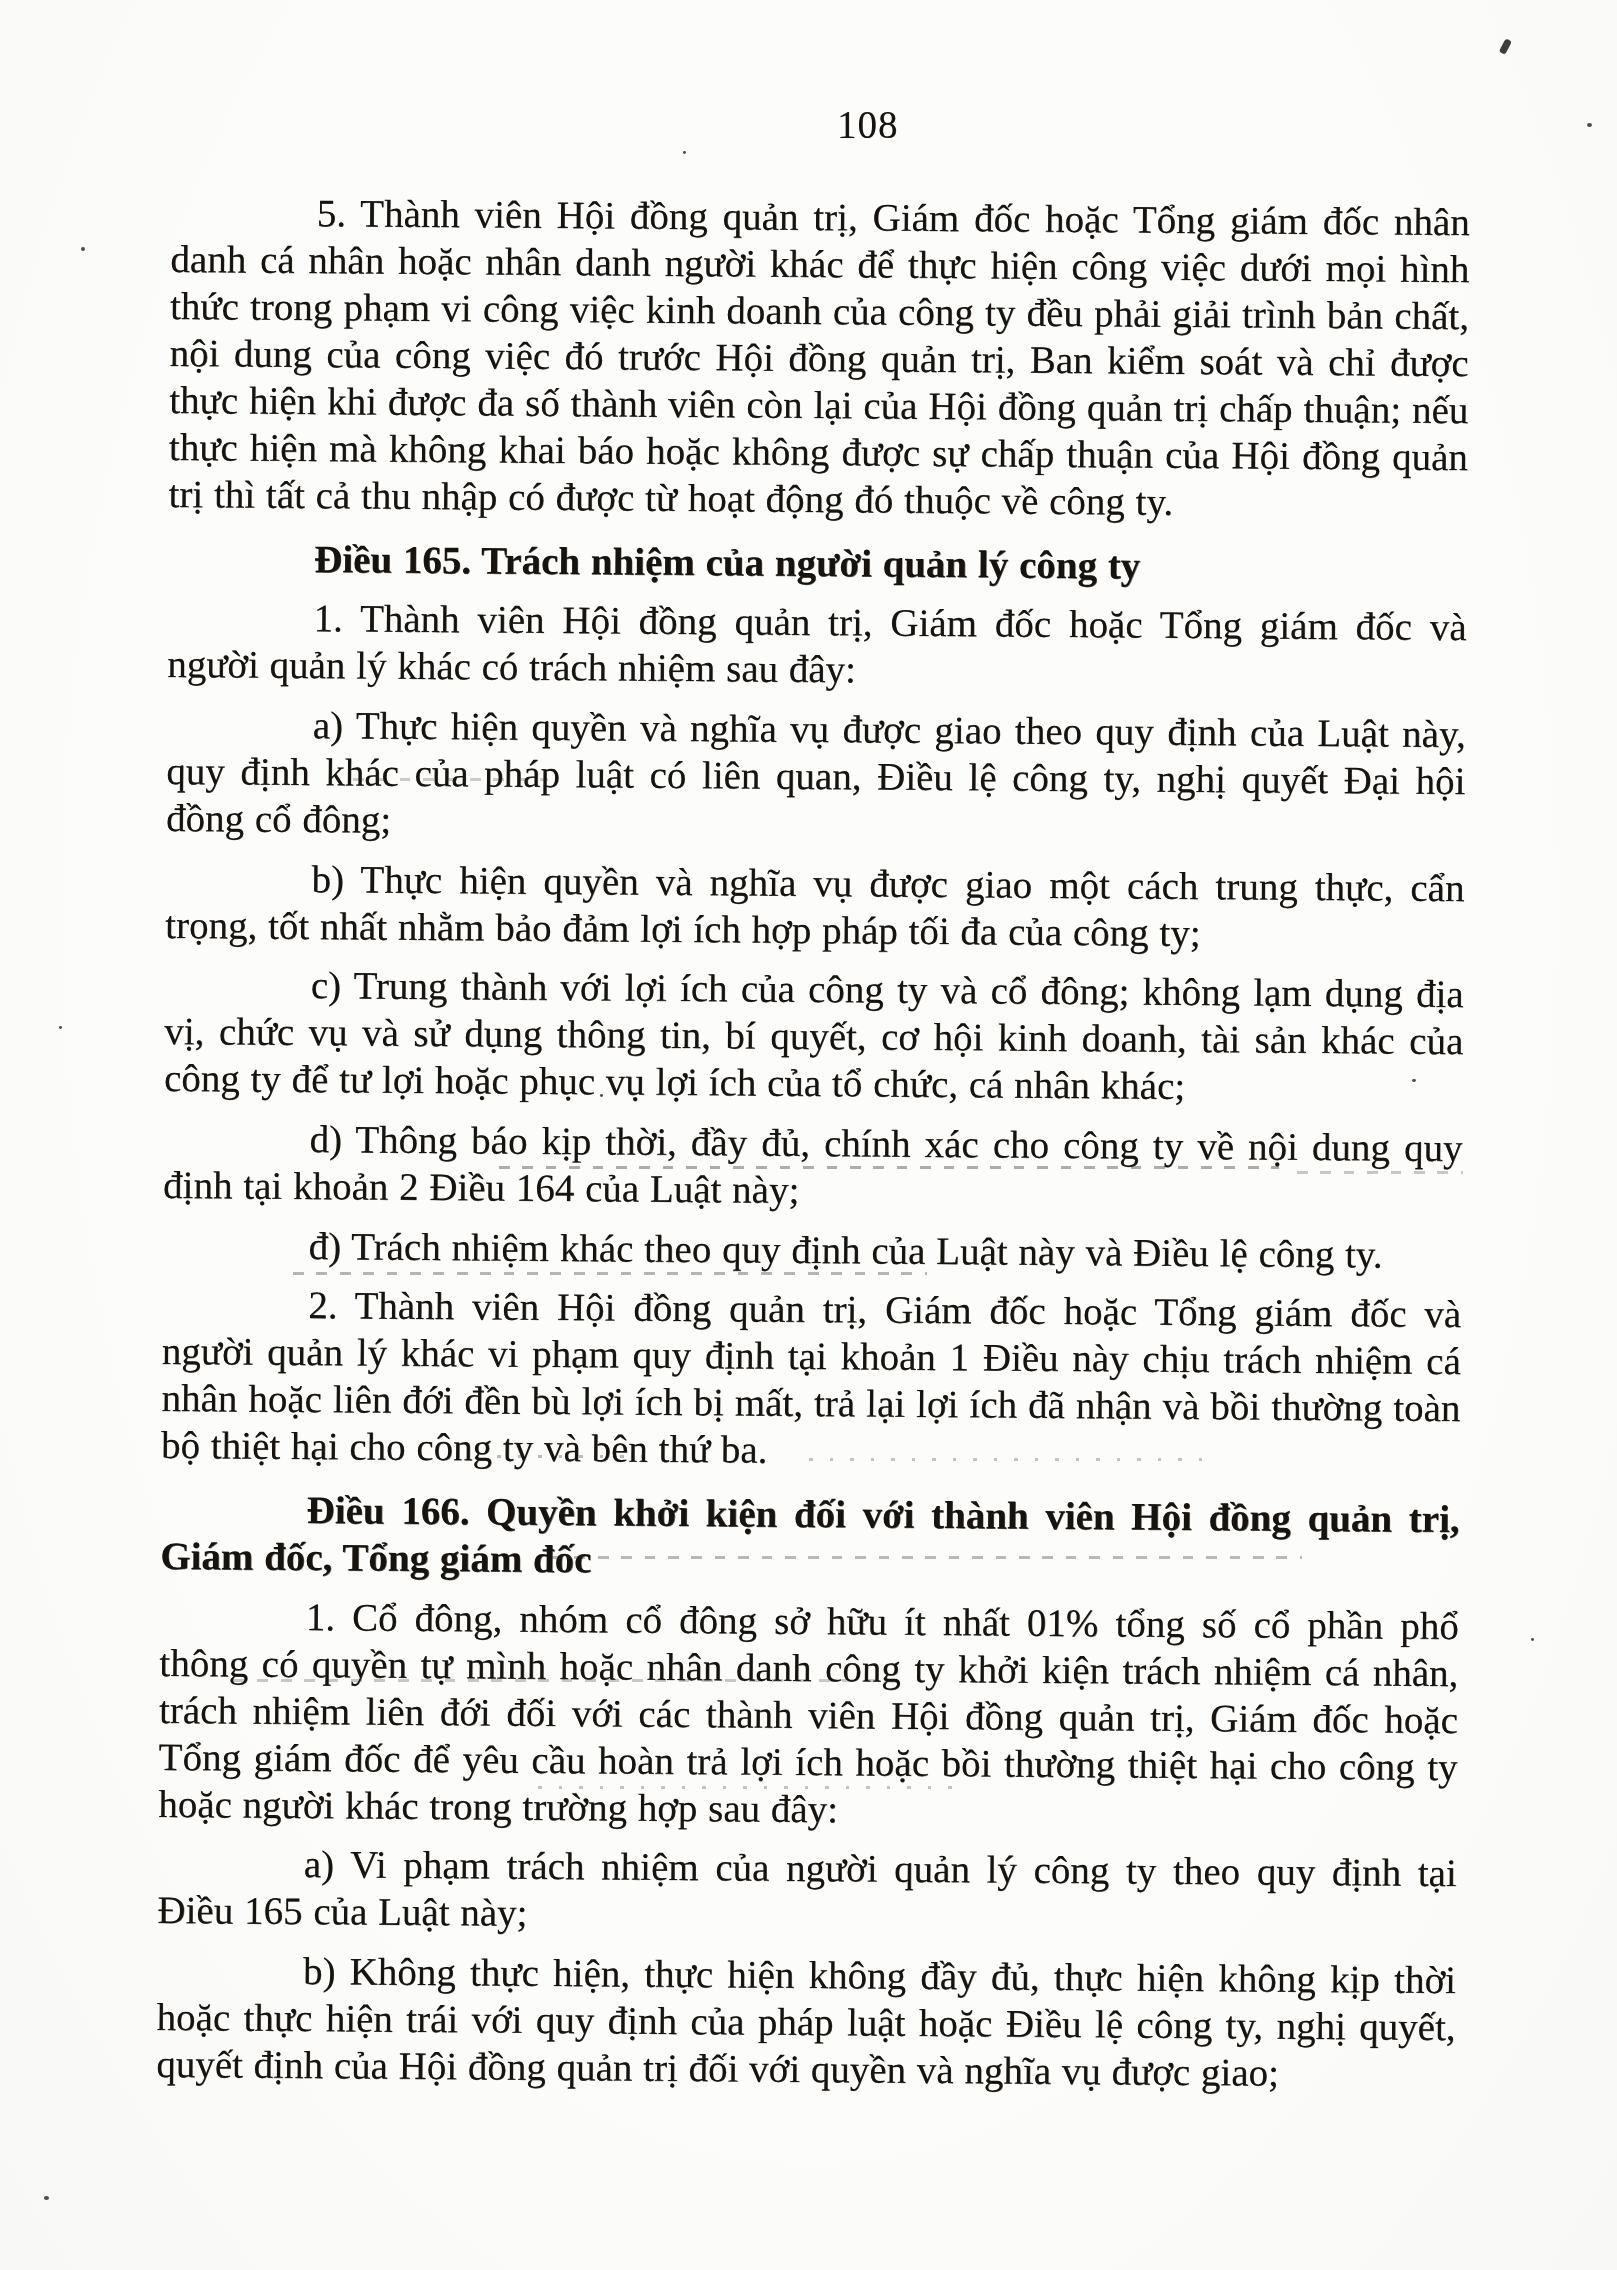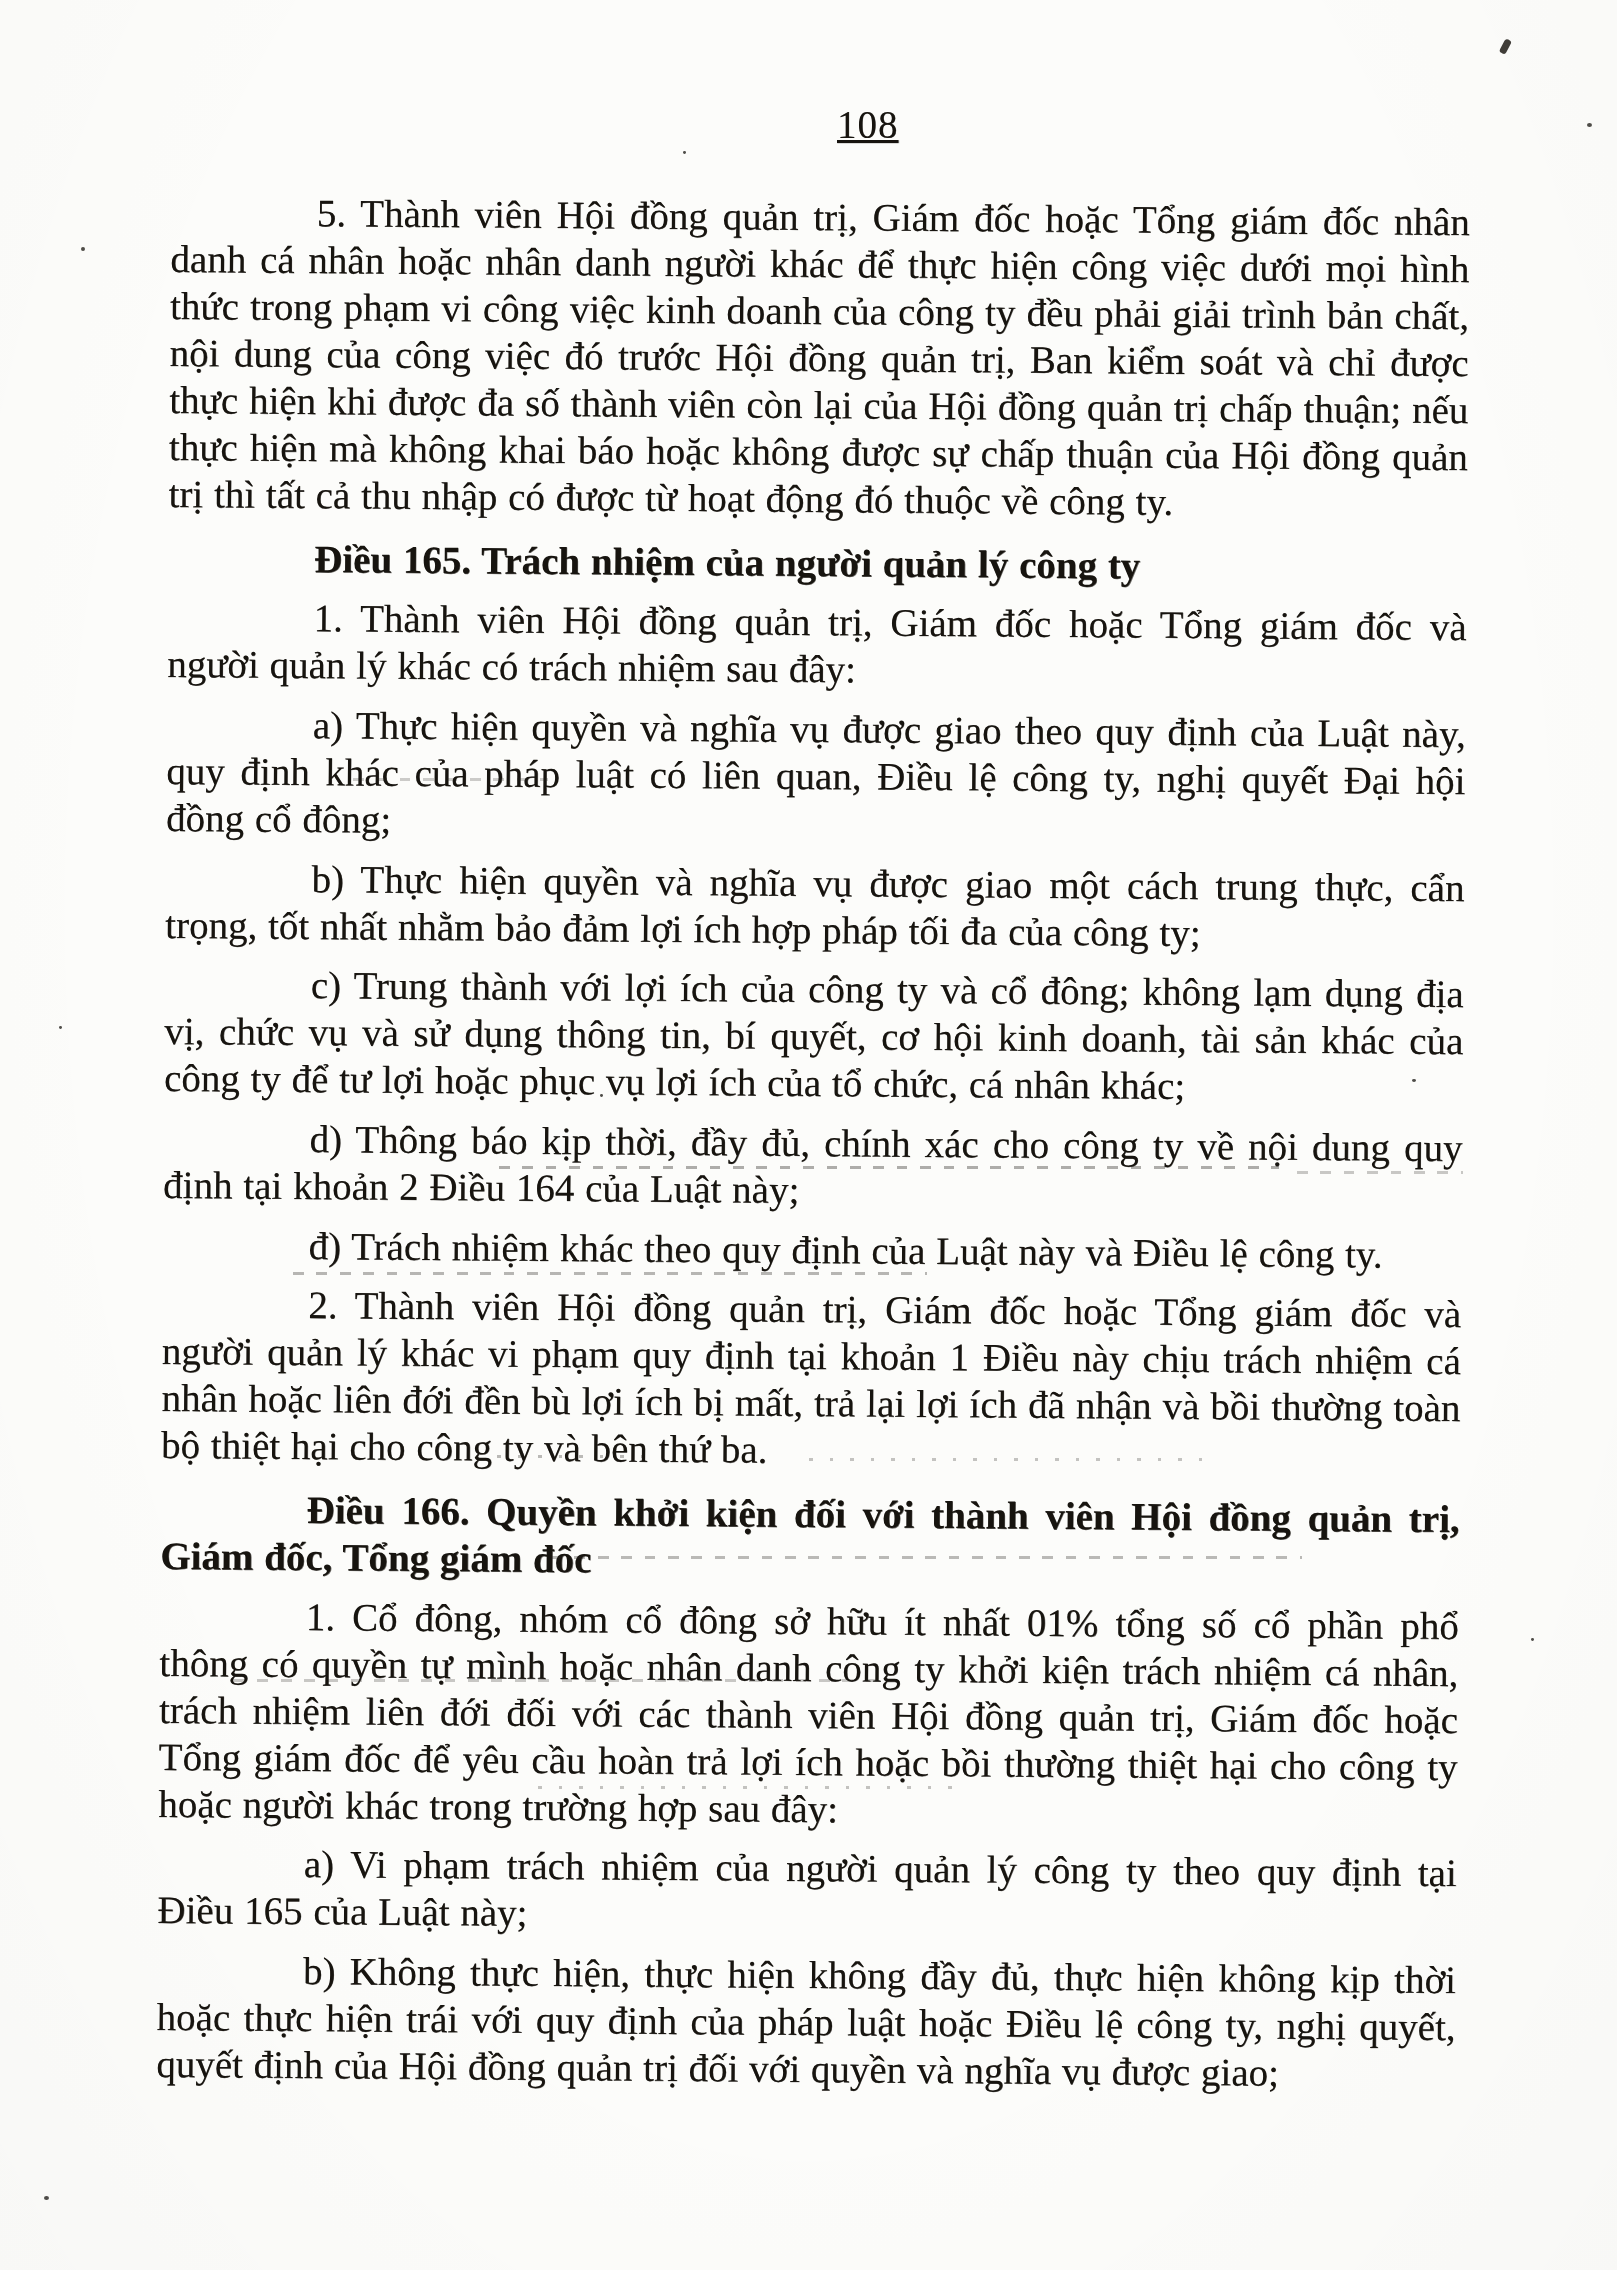--- a/index.html
+++ b/index.html
@@ -16,21 +16,20 @@
     background:
       radial-gradient(ellipse at 50% 40%, rgba(255,255,255,0) 60%, rgba(0,0,0,0.015) 100%),
       #fcfcfa;
   }
   .page-number{
     position:absolute;
     left:837px;top:105px;
     font-size:39px;line-height:39px;
     letter-spacing:1px;
     text-shadow:0.3px 0.3px 0.4px rgba(20,18,14,0.5);
-    text-decoration:underline;
   }
   .content{
     position:absolute;
     left:171px;top:188px;
     width:1299px;
     transform:rotate(0.45deg);
     transform-origin:0 0;
     font-size:39px;
     line-height:47px;
     text-align:justify;

